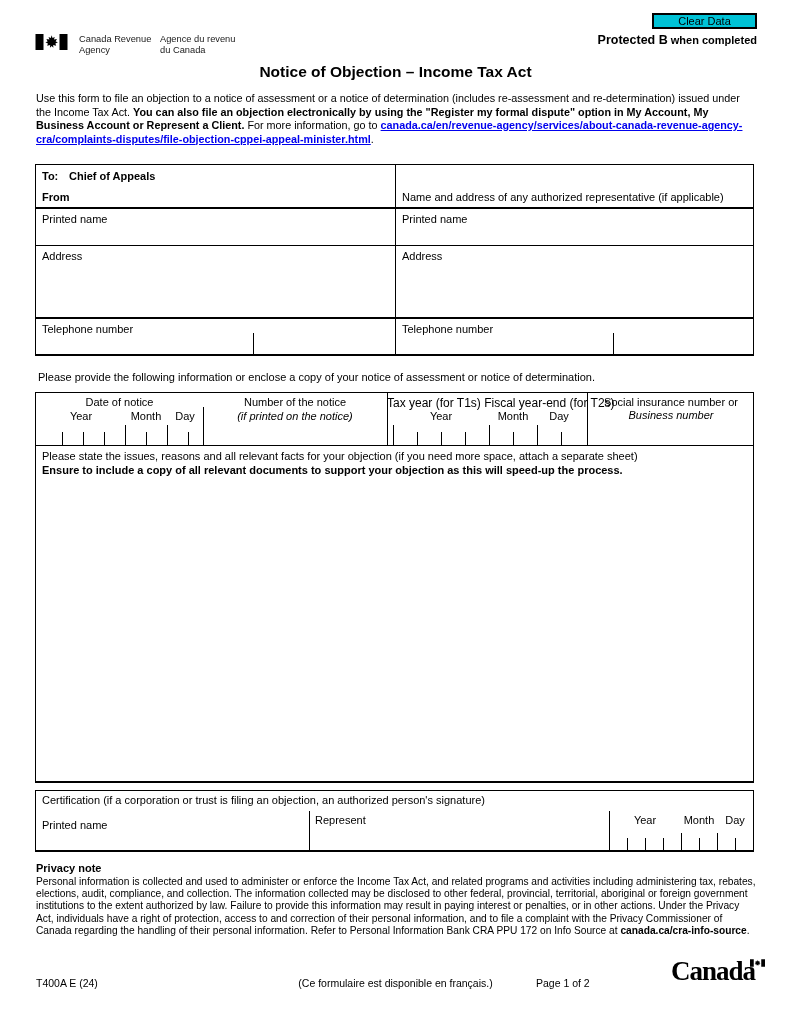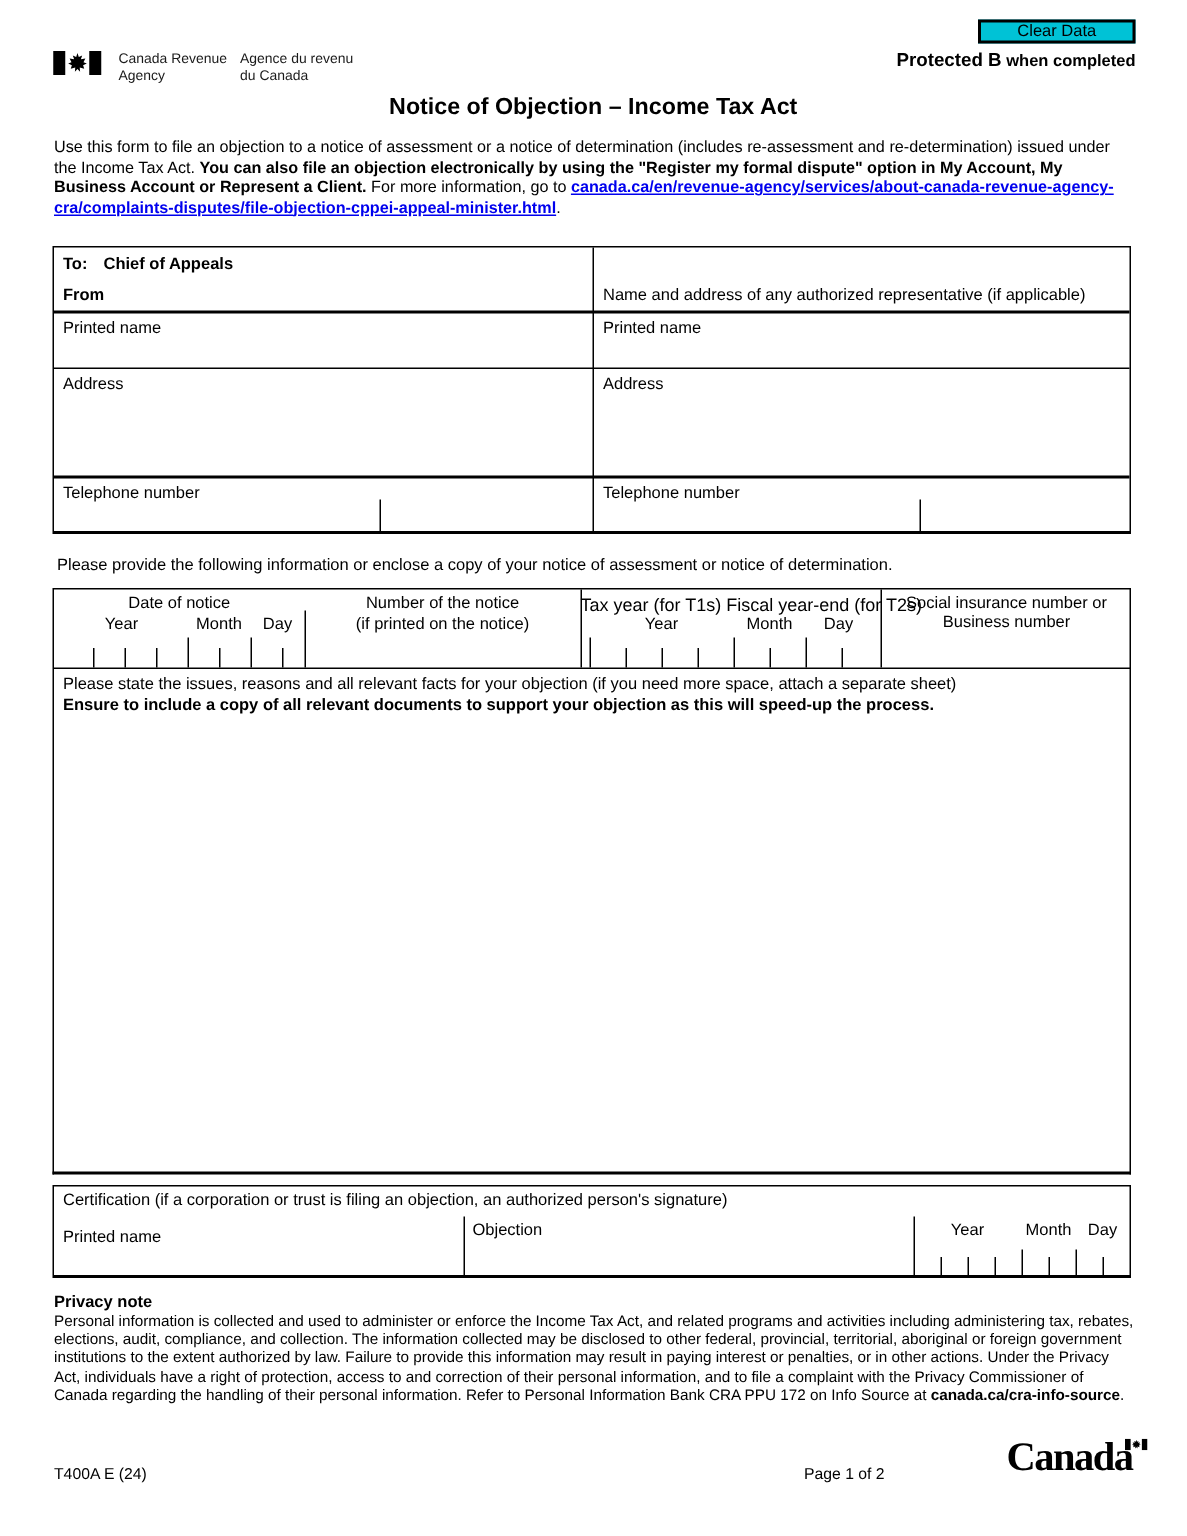--- a/index.html
+++ b/index.html
@@ -57,21 +57,21 @@
   .t2h { position: absolute; left: 35px; top: 392px; width: 719px; height: 54px; border: 1px solid #000; }
   .t2h .col { position: absolute; top: 0; height: 100%; }
   .t2-c1 { left: 0; width: 167px; }
   .t2-c2 { left: 167px; width: 184px; }
   .t2-c3 { left: 351px; width: 200px; }
   .t2-c4 { left: 551px; width: 168px; }
   .t2-d1 { left: 167px; top: 14px; bottom: 0; }
   .t2-d2 { left: 351px; top: 0; bottom: 0; }
   .t2-d3 { left: 551px; top: 0; bottom: 0; }
   .col-title { position: absolute; top: 3px; left: 0; width: 100%; text-align: center; }
-  .col-sub   { position: absolute; top: 17px; left: 0; width: 100%; text-align: center; }
+  .col-sub   { position: absolute; top: 17px; left: 0; width: 100%; text-align: center; font-style: italic; }
   .narrow { font-size: 12px; white-space: nowrap; }
   .ymd { position: absolute; top: 17px; transform: translateX(-50%); }
   .tick { position: absolute; bottom: 0; width: 1px; height: 13px; background: #000; }
   .tick.tall { height: 20px; }
 
   
   .statement { position: absolute; left: 35px; top: 446px; width: 719px; height: 337px;
                border: 1px solid #000; border-top: none; border-bottom-width: 2px; padding-left: 18px; }
   .statement .l1 { position: absolute; left: 6px; top: 4px; }
   .statement .l2 { position: absolute; left: 6px; top: 18px; font-weight: bold; }
@@ -227,41 +227,42 @@
     <div class="l2">Ensure to include a copy of all relevant documents to support your objection as this will speed-up the process.</div>
   </div>
 
   <div class="cert">
     <div class="cert-head">Certification (if a corporation or trust is filing an objection, an authorized person's signature)</div>
     <div class="vline cert-d1"></div>
     <div class="vline cert-d2"></div>
     <div class="cell" style="left:0;top:20px;width:273px;bottom:0;"></div>
     <span class="cert-pn">Printed name</span>
     <div class="cell" style="left:273px;top:20px;width:300px;bottom:0;"></div>
-    <span class="cert-sig">Objection</span>
+    <span class="cert-sig">Represent</span>
     <div class="cert-date">
       <span class="ymd" style="left:36px;">Year</span>
       <span class="ymd" style="left:90px;">Month</span>
       <span class="ymd" style="left:126px;">Day</span>
       <div class="tick" style="left:18px;"></div>
       <div class="tick" style="left:36px;"></div>
       <div class="tick" style="left:54px;"></div>
       <div class="tick tall" style="left:72px;"></div>
       <div class="tick" style="left:90px;"></div>
       <div class="tick tall" style="left:108px;"></div>
       <div class="tick" style="left:126px;"></div>
     </div>
   </div>
 
   <div class="privacy-h">Privacy note</div>
   <p class="privacy-p">
     <span>Personal information is collected and used to administer or enforce the Income Tax Act, and related programs and activities including administering tax, rebates, elections, audit, compliance, and collection. The information collected may be disclosed to other federal, provincial, territorial, aboriginal or foreign government institutions to the extent authorized by law. Failure to provide this information may result in paying interest or penalties, or in other actions. Under the Privacy Act, individuals have a right of protection, access to and correction of their personal information, and to file a complaint with the Privacy Commissioner of Canada regarding the handling of their personal information. Refer to Personal Information Bank CRA PPU 172 on Info Source at </span><span class="bold">canada.ca/cra-info-source</span><span>.</span>
   </p>
 
   <div class="abs foot foot-code">T400A E (24)</div>
+  <div class="abs foot foot-fr">(Ce formulaire est disponible en français.)</div>
   <div class="abs foot foot-page">Page 1 of 2</div>
 
   <div class="wordmark">
     <span>Canada</span>
     <svg class="wm-flag" viewBox="0 0 200 100" xmlns="http://www.w3.org/2000/svg">
       <rect x="0" y="0" width="50" height="100" fill="#000"></rect>
       <rect x="150" y="0" width="50" height="100" fill="#000"></rect>
       <g transform="translate(62,8) scale(0.78)">
         <polygon fill="#000" points="50,0 57,22 75,14 68,34 92,30 82,50 100,56 80,66 86,84 62,78 64,100 50,86 36,100 38,78 14,84 20,66 0,56 18,50 8,30 32,34 25,14 43,22"></polygon>
       </g>

